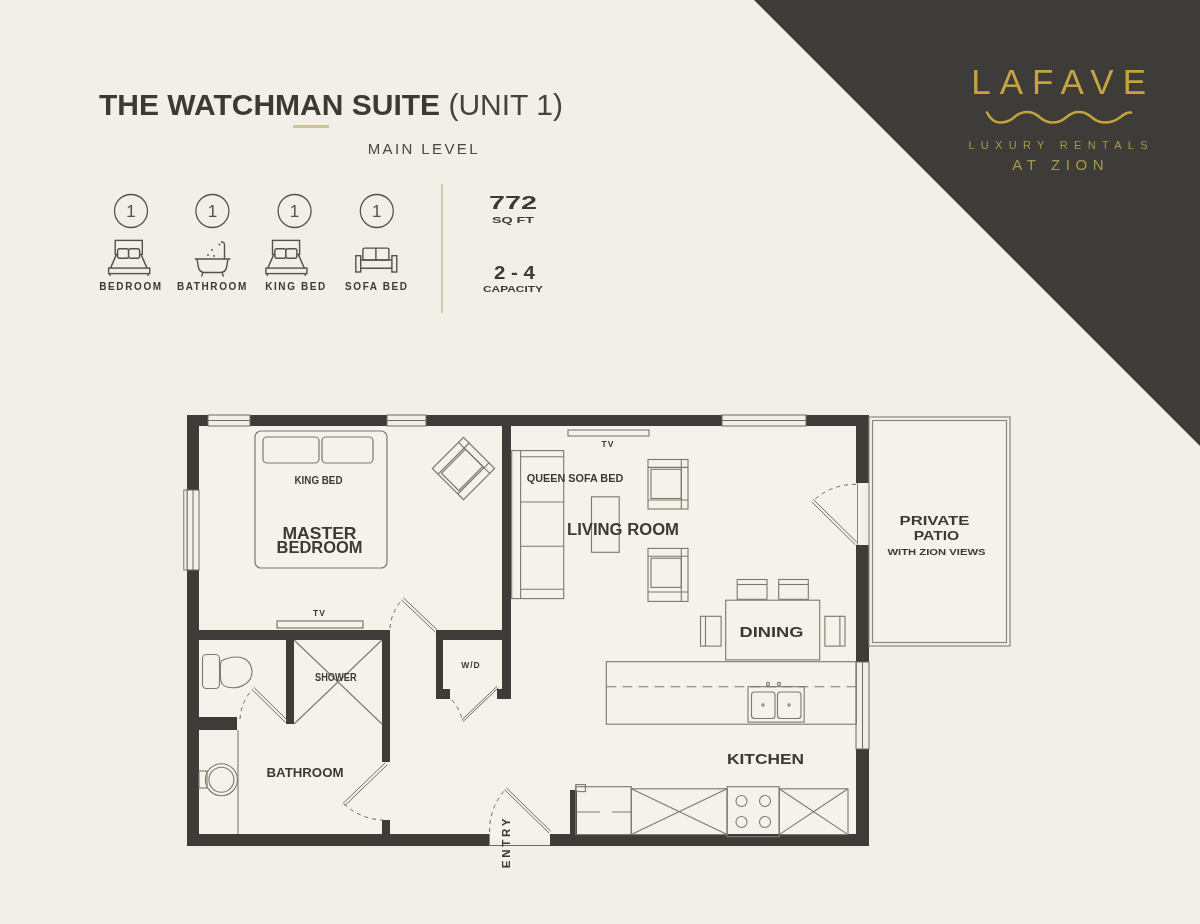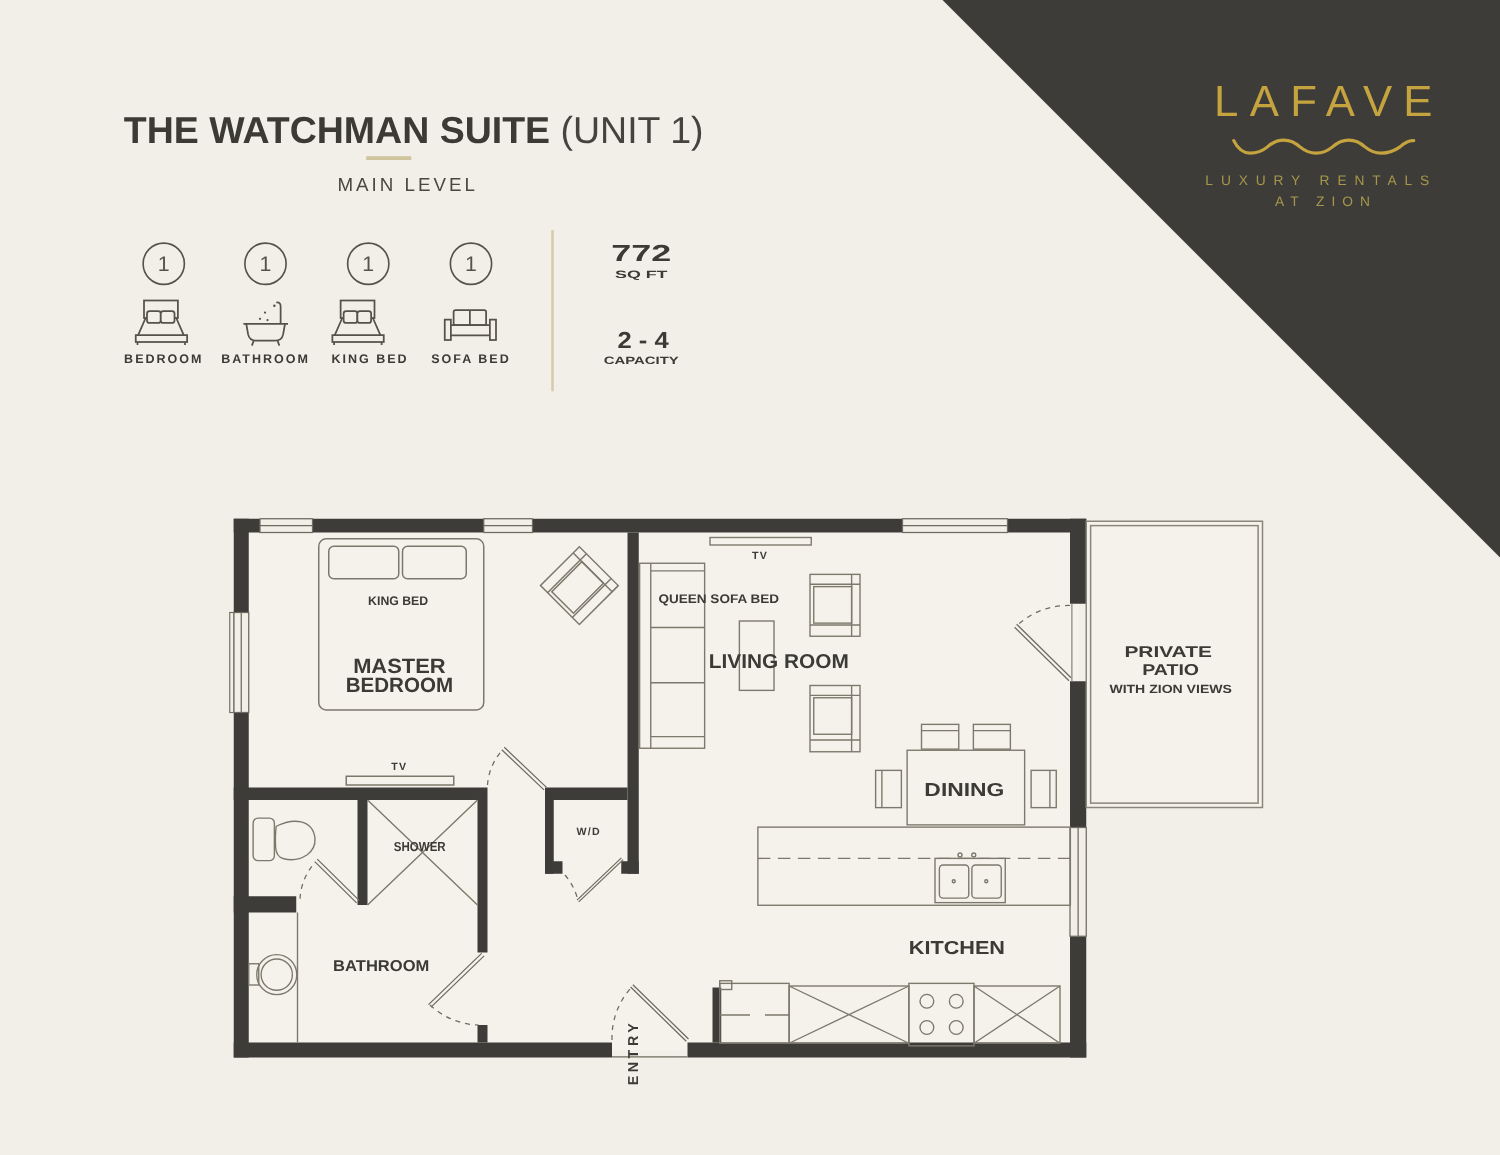--- a/index.html
+++ b/index.html
@@ -12,29 +12,29 @@
 <svg class="abs" style="left:0;top:0" width="1200" height="924" viewBox="0 0 1200 924">
   <polygon points="754,0 1200,0 1200,446" fill="#3d3c38"></polygon>
 </svg>
 
 <div class="abs" style="left:955px;top:62px;width:200px;text-align:right;color:#c5a33e;font-size:35px;font-weight:400;letter-spacing:9px;text-indent:9px;white-space:nowrap;">LAFAVE</div>
 
 <svg class="abs" style="left:985px;top:108px" width="148" height="20" viewBox="0 0 148 20">
   <path d="M2,4.5 Q7,14.5 15,14.5 Q23,14.5 29,9.5 Q35,4 42,4 Q49,4 55,9.5 Q61,14.5 68,14.5 Q75,14.5 81,9.5 Q87,4 94,4 Q101,4 107,9.5 Q113,14.5 120,14.5 Q128,14.5 135,9.5 Q141,4 146,4.5" fill="none" stroke="#c5a33e" stroke-width="2.6" stroke-linecap="round"></path>
 </svg>
 
-<div class="abs" style="left:958px;top:139px;width:200px;text-align:left;color:#a6974c;font-size:11px;letter-spacing:6.3px;text-indent:6.3px;white-space:nowrap;">LUXURY RENTALS</div>
-
-<div class="abs" style="left:958px;top:156px;width:200px;text-align:center;color:#a6974c;font-size:11px;letter-spacing:5.6px;text-indent:5.6px;white-space:nowrap;">AT ZION</div>
+<div class="abs" style="left:958px;top:139px;width:200px;text-align:center;color:#a6974c;font-size:11px;letter-spacing:6.3px;text-indent:6.3px;white-space:nowrap;">LUXURY RENTALS</div>
+
+<div class="abs" style="left:958px;top:156px;width:200px;text-align:center;color:#a6974c;font-size:15px;letter-spacing:5.6px;text-indent:5.6px;white-space:nowrap;">AT ZION</div>
 
 <div class="abs" style="left:99px;top:88px;color:#3b3a35;font-size:30px;font-weight:bold;white-space:nowrap;">THE WATCHMAN SUITE <span style="font-weight:400;font-size:30px;color:#44433d;">(UNIT 1)</span></div>
 
 <div class="abs" style="left:293px;top:125px;width:36px;height:3px;background:#cfc49c;"></div>
 
-<div class="abs" style="left:170px;top:140px;width:310px;text-align:center;color:#4a4841;font-size:15px;letter-spacing:2.4px;text-indent:2.4px;white-space:nowrap;">MAIN LEVEL</div>
+<div class="abs" style="left:170px;top:140px;width:310px;text-align:right;color:#4a4841;font-size:15px;letter-spacing:2.4px;text-indent:2.4px;white-space:nowrap;">MAIN LEVEL</div>
 
 <svg class="abs" style="left:0;top:0" width="1200" height="924" viewBox="0 0 1200 924" fill="none">
 
   <g stroke="#55524a" stroke-width="1.3">
     <circle cx="131" cy="211" r="16.5"></circle>
   </g>
   <text x="131" y="216.8" font-size="17" fill="#55524a" text-anchor="middle" font-family="Liberation Sans">1</text>
 
   <g stroke="#55524a" stroke-width="1.3">
     <circle cx="212.4" cy="211" r="16.5"></circle>

